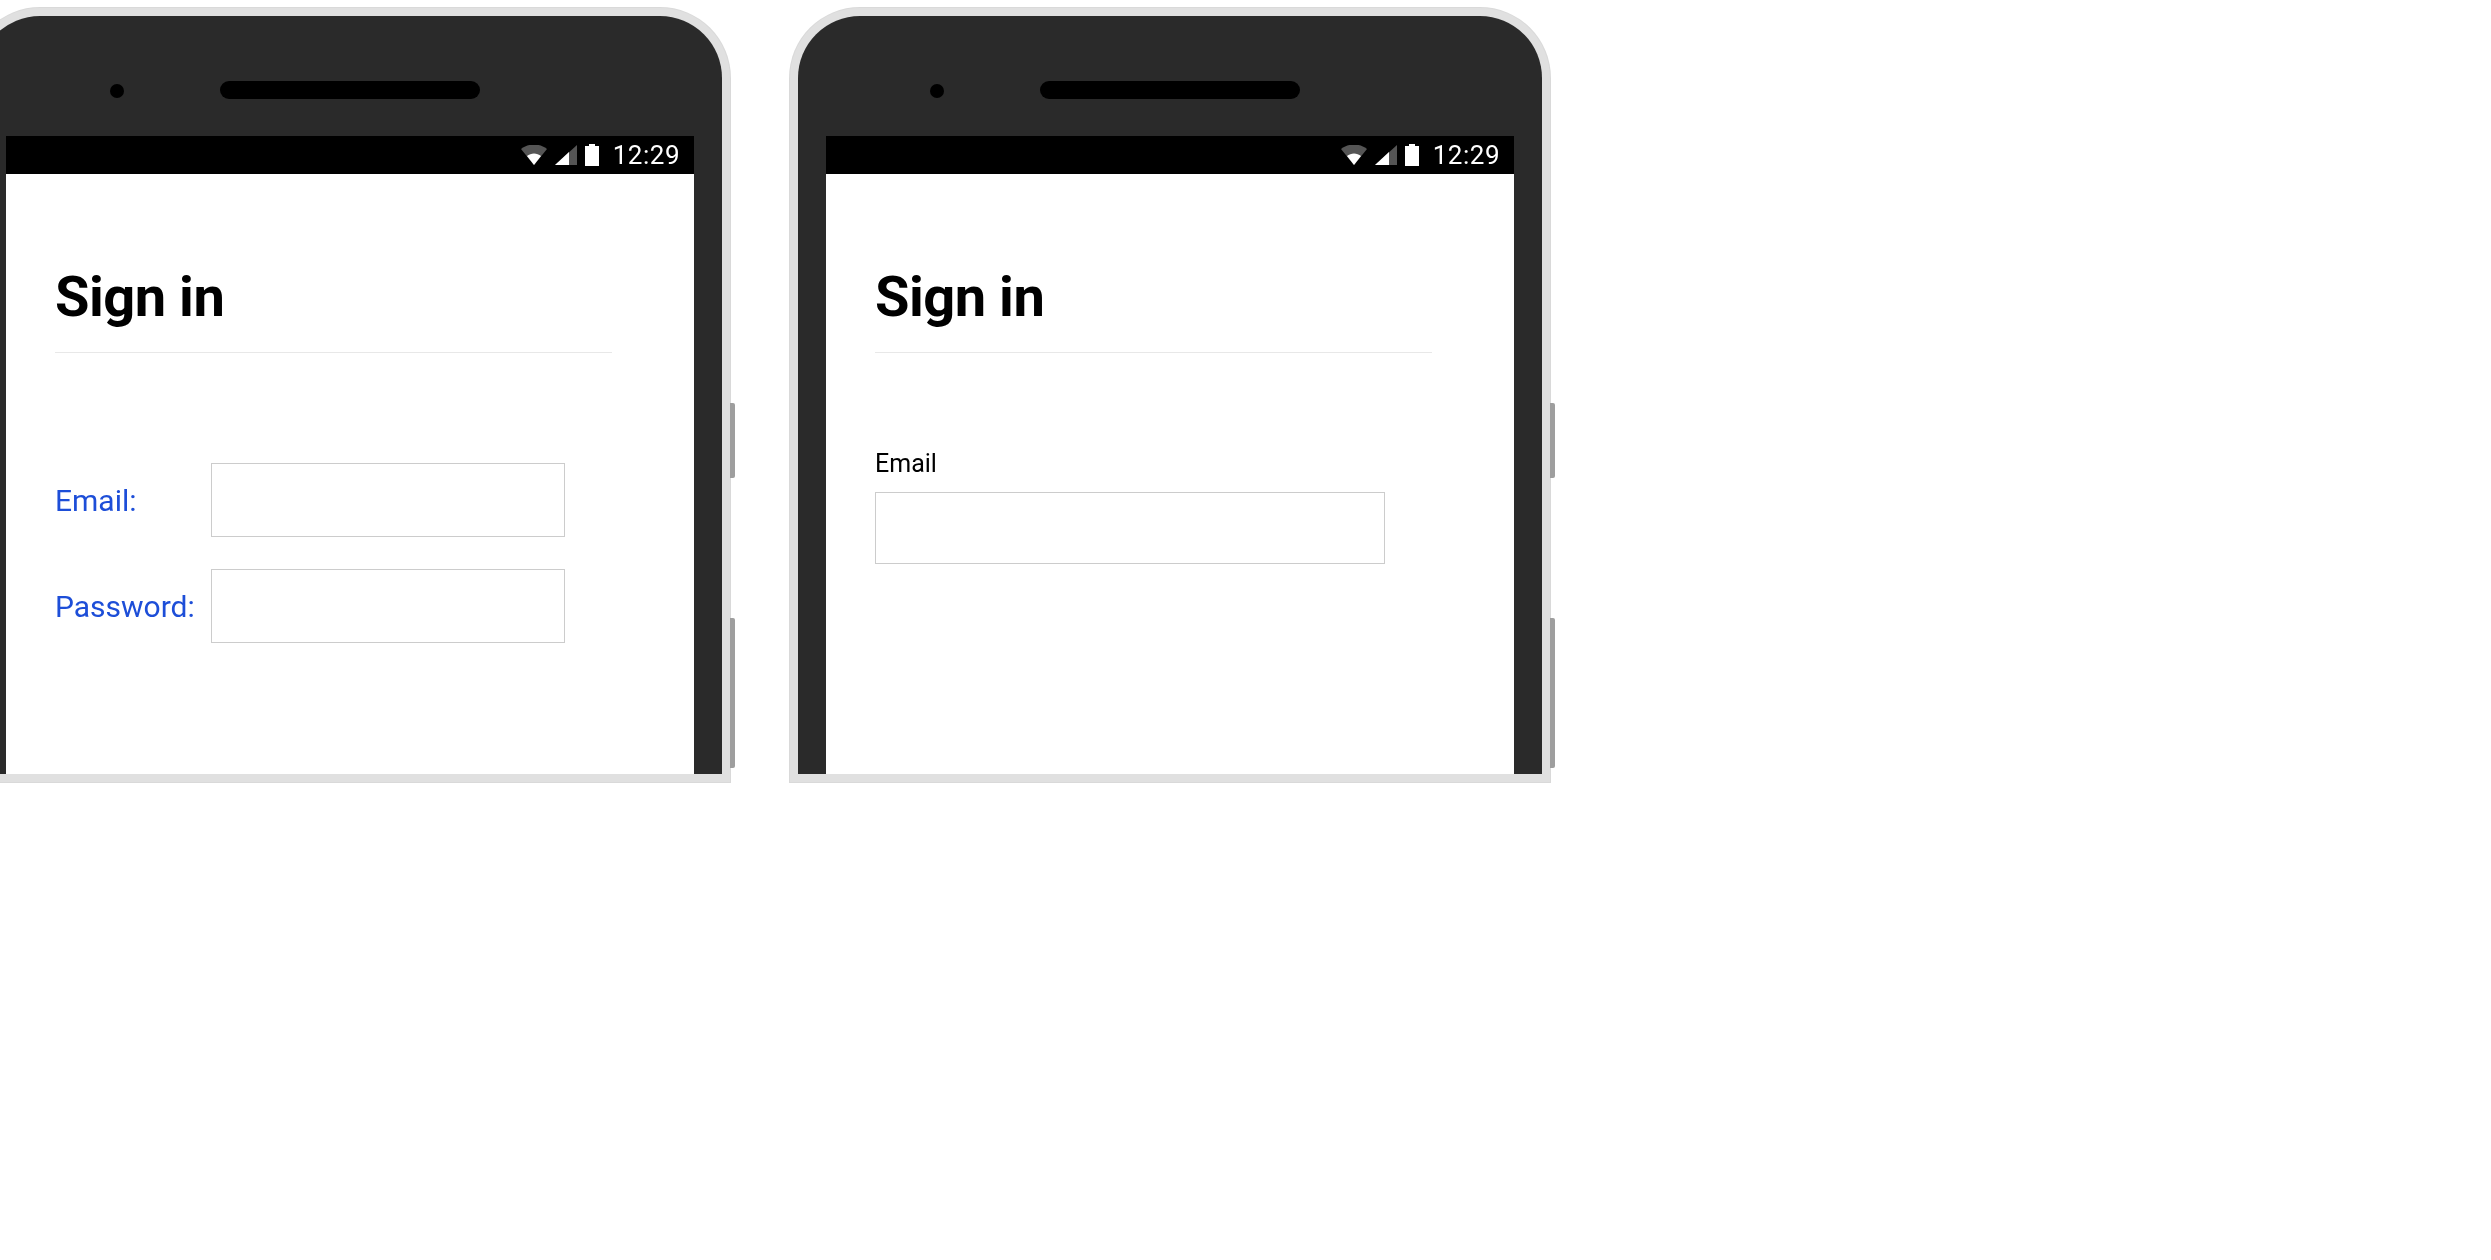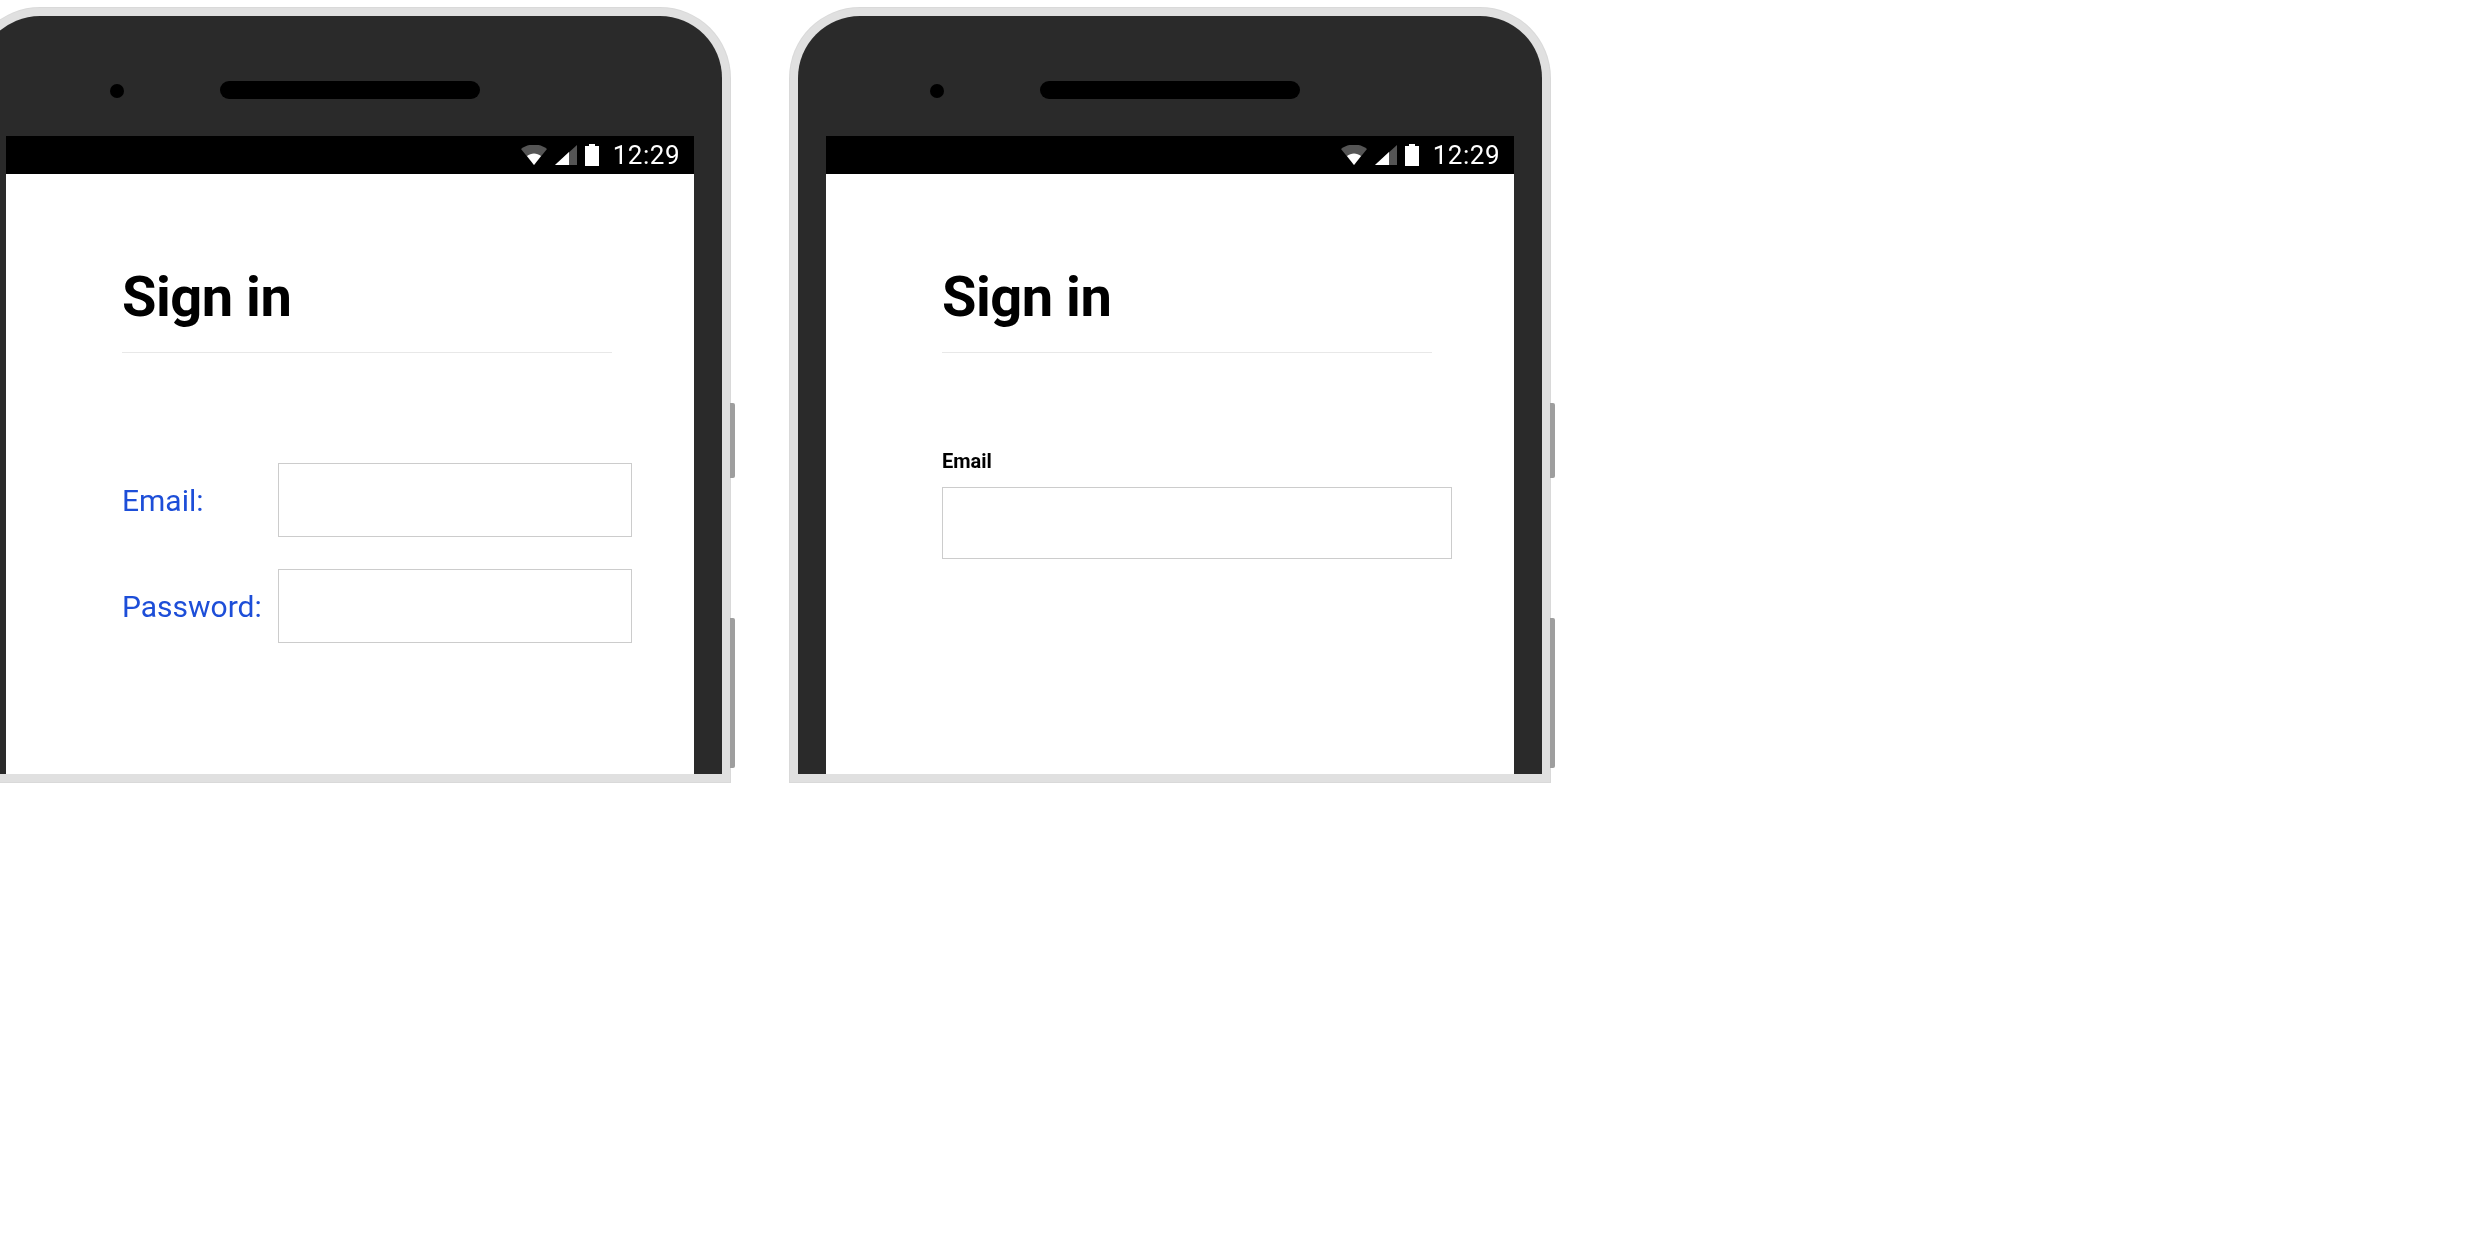--- a/index.html
+++ b/index.html
@@ -83,21 +83,21 @@
     
     .status-time {
       font-size: 26px;
       font-weight: 400;
       color: #ffffff;
       margin-left: 6px;
       letter-spacing: 0.5px;
     }
     
     .content {
-      padding: 90px 82px 0 116px;
+      padding: 90px 82px 0 49px;
       height: 600px;
     }
     
     .page-title {
       font-size: 56px;
       font-weight: 700;
       color: #000;
       letter-spacing: -0.5px;
     }
     
@@ -139,22 +139,22 @@
     
     .form-stacked {
       margin-top: 96px;
     }
     
     .form-group {
       margin-bottom: 38px;
     }
     
     .form-group-label {
-      font-size: 20px;
-      font-weight: 700;
+      font-size: 25px;
+      font-weight: 400;
       color: #000;
       display: block;
       margin-bottom: 14px;
     }
     
     .form-group-input {
       width: 510px;
       height: 72px;
       border: 1px solid #cccccc;
       background: #ffffff;

